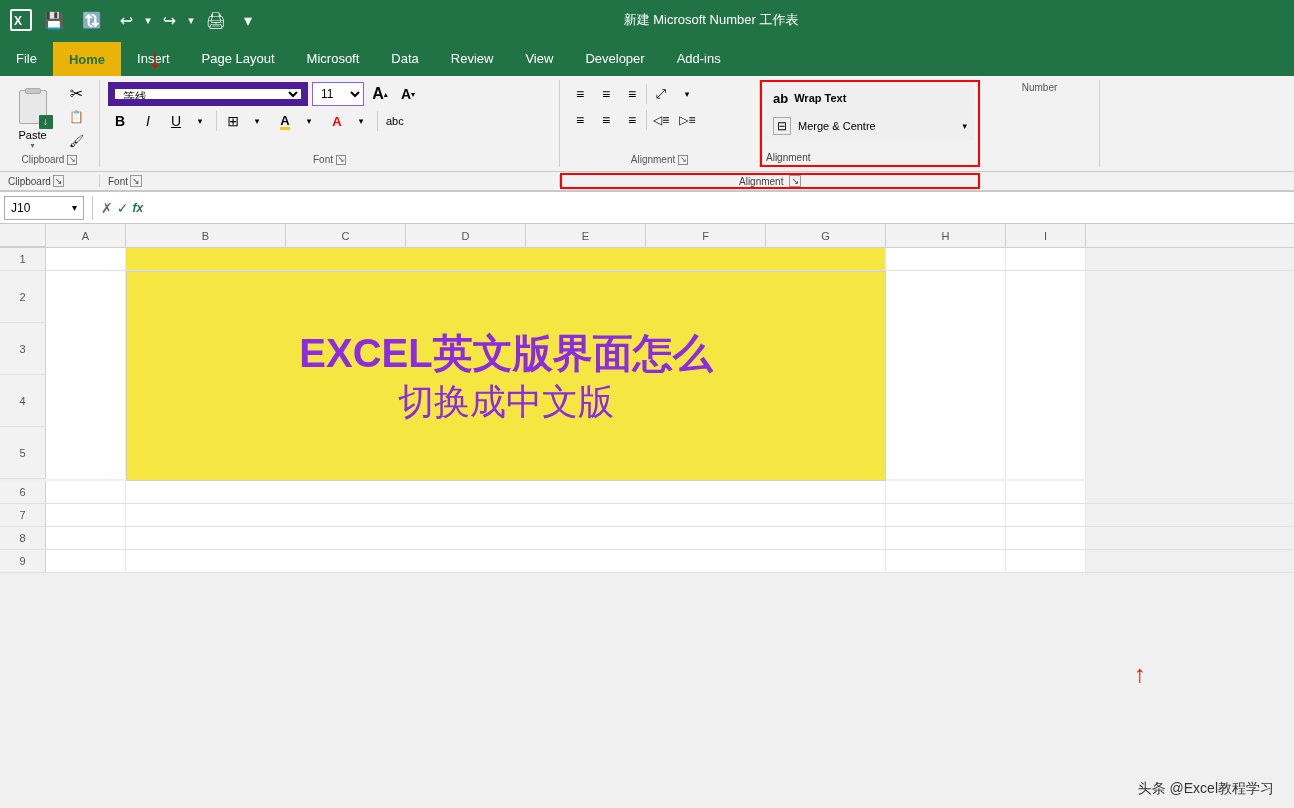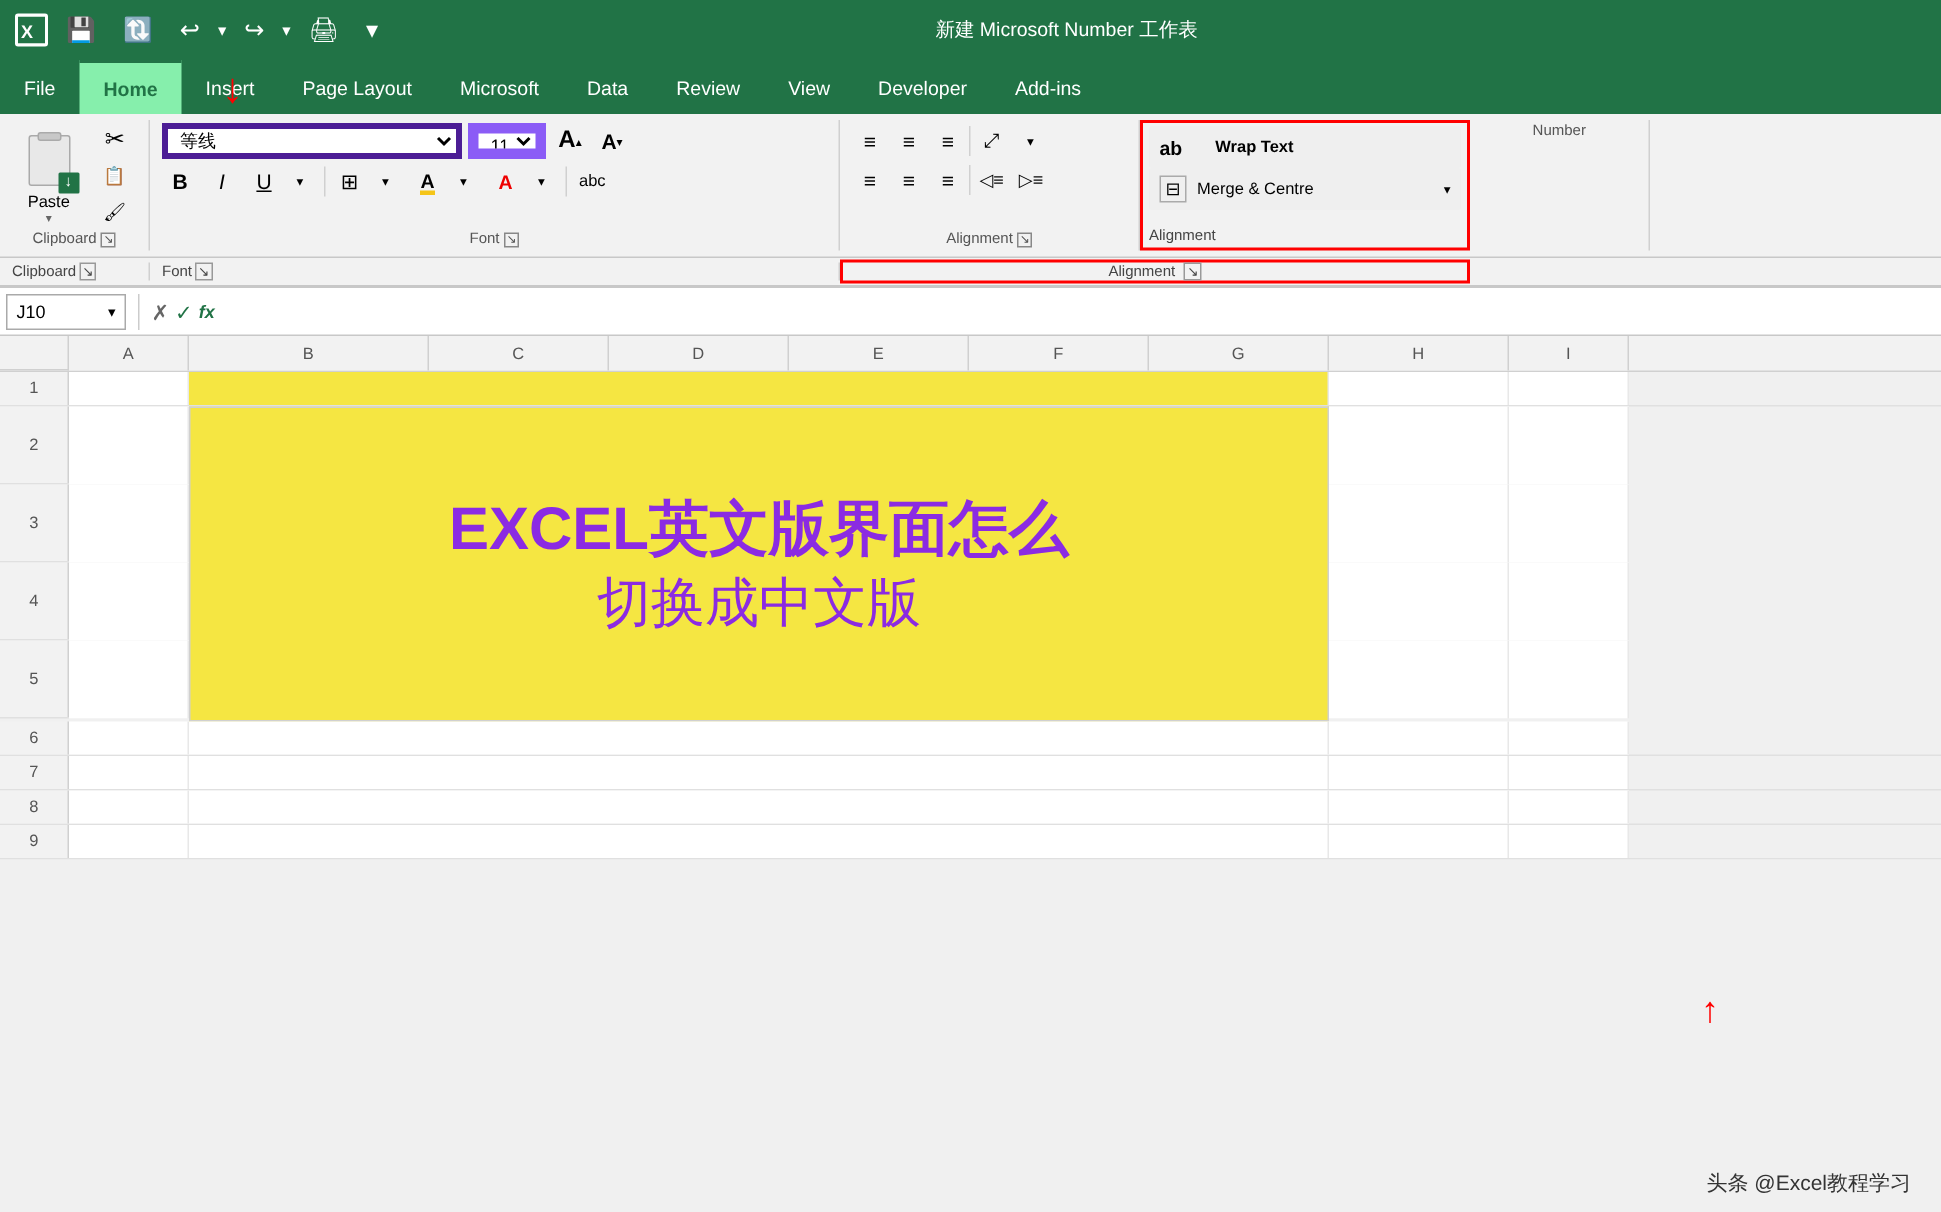--- a/index.html
+++ b/index.html
@@ -31,21 +31,21 @@
     .ribbon-tab {
       padding: 8px 16px;
       color: white;
       font-size: 13px;
       cursor: pointer;
       height: 36px;
       display: flex;
       align-items: center;
     }
     .ribbon-tab.active {
-      background: #86efac;
+      background: #eab308;
       color: #217346;
       font-weight: 600;
       border-top: 2px solid #217346;
     }
 
     
     .ribbon-body {
       background: #f2f2f2;
       border-bottom: 1px solid #c8c8c8;
       display: flex;
@@ -130,30 +130,30 @@
       margin-bottom: 3px;
     }
     .font-row2 {
       display: flex;
       align-items: center;
       gap: 4px;
     }
     .font-name-select {
       width: 200px;
       height: 24px;
-      border: 4px solid #4c1d95;
+      border: 7px solid #4c1d95;
       background: white;
       font-size: 12px;
       padding: 0 4px;
       cursor: pointer;
     }
     .font-size-select {
       width: 52px;
       height: 24px;
-      border: 7px solid #8b5cf6;
+      border: 1px solid #8b5cf6;
       background: white;
       font-size: 12px;
       padding: 0 4px;
       cursor: pointer;
     }
     .ribbon-btn {
       height: 24px;
       min-width: 24px;
       background: none;
       border: 1px solid transparent;
@@ -177,21 +177,21 @@
     }
     .align-row1, .align-row2 {
       display: flex;
       align-items: center;
       gap: 2px;
       margin-bottom: 2px;
     }
     .wrap-text-btn {
       display: flex;
       align-items: center;
-      gap: 20px;
+      gap: 4px;
       height: 28px;
       cursor: pointer;
       padding: 2px 6px;
       border: 1px solid transparent;
       border-radius: 2px;
       font-size: 12px;
       width: 100%;
     }
     .merge-btn {
       display: flex;

